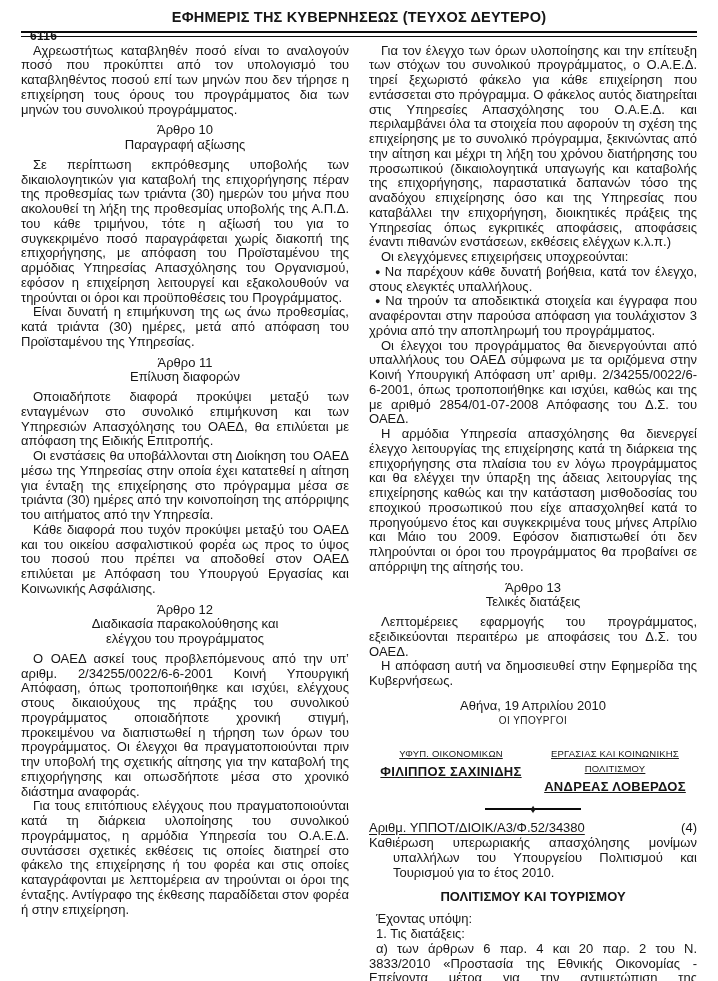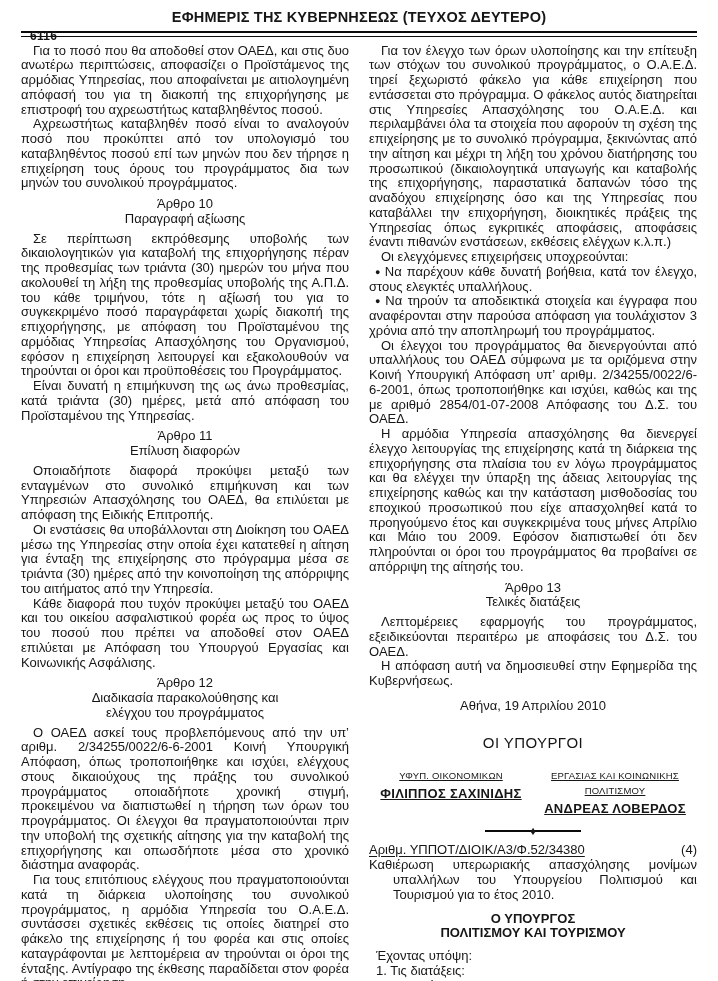--- a/index.html
+++ b/index.html
@@ -35,21 +35,21 @@
 
   .p { text-indent:12px; }
   .p.tight { text-indent:7px; }
   .art-heading { text-align:center; text-indent:0; margin-top:6px; margin-bottom:5px; }
   .art-heading div { text-align:center; }
 
   .bullet { text-indent:6px; }
   .bullet-glyph { font-size:9px; vertical-align:1px; margin-right:3px; }
 
   .date-line { text-align:center; text-indent:0; margin-top:10px; }
-  .ministers-label { text-align:center; font-size:15px; letter-spacing:0.4px; margin-top:22px; }
+  .ministers-label { text-align:center; font-size:10px; letter-spacing:0.4px; margin-top:0; }
   .signatures { display:flex; margin-top:19px;text-decoration:underline; }
   .sig { flex:1; text-align:center; }
   .sig-role { font-size:9.5px; letter-spacing:0.2px; }
   .sig-name { font-size:13px; font-weight:bold; letter-spacing:0.3px; margin-top:3px; }
 
   .divider { display:flex; align-items:center; justify-content:center; width:96px; margin:9px auto 7px auto; }
   .divider .dline { flex:1; border-top:2.5px solid #0a0a0a; }
   .divider .diamond { font-size:12px; line-height:10px; padding:0 0; margin:0 -2px; z-index:1; }
 
   .ref-line { display:flex; justify-content:space-between; align-items:baseline; text-indent:0; margin-top:3px;gap:8px; }
@@ -66,21 +66,20 @@
 
   <div class="header">
     <span class="page-num">6116</span>
     <span class="gazette-title">ΕΦΗΜΕΡΙΣ ΤΗΣ ΚΥΒΕΡΝΗΣΕΩΣ (ΤΕΥΧΟΣ ΔΕΥΤΕΡΟ)</span>
   </div>
   <div class="header-rule"></div>
 
   <div class="columns">
 
     <div class="col">
-      <p class="p">Για το ποσό που θα αποδοθεί στον ΟΑΕΔ, και στις δυο ανωτέρω περιπτώσεις, αποφασίζει ο Προϊστάμενος της αρμόδιας Υπηρεσίας, που αποφαίνεται με αιτιολογημένη απόφασή του για τη διακοπή της επιχορήγησης με επιστροφή του αχρεωστήτως καταβληθέντος ποσού.</p>
       <p class="p">Αχρεωστήτως καταβληθέν ποσό είναι το αναλογούν ποσό που προκύπτει από τον υπολογισμό του καταβληθέντος ποσού επί των μηνών που δεν τήρησε η επιχείρηση τους όρους του προγράμματος δια των μηνών του συνολικού προγράμματος.</p>
 
       <div class="art-heading">
         <div>Άρθρο 10</div>
         <div>Παραγραφή αξίωσης</div>
       </div>
 
       <p class="p">Σε περίπτωση εκπρόθεσμης υποβολής των δικαιολογητικών για καταβολή της επιχορήγησης πέραν της προθεσμίας των τριάντα (30) ημερών του μήνα που ακολουθεί τη λήξη της προθεσμίας υποβολής της Α.Π.Δ. του κάθε τριμήνου, τότε η αξίωσή του για το συγκεκριμένο ποσό παραγράφεται χωρίς διακοπή της επιχορήγησης, με απόφαση του Προϊσταμένου της αρμόδιας Υπηρεσίας Απασχόλησης του Οργανισμού, εφόσον η επιχείρηση λειτουργεί και εξακολουθούν να τηρούνται οι όροι και προϋποθέσεις του Προγράμματος.</p>
       <p class="p">Είναι δυνατή η επιμήκυνση της ως άνω προθεσμίας, κατά τριάντα (30) ημέρες, μετά από απόφαση του Προϊσταμένου της Υπηρεσίας.</p>
 
@@ -142,21 +141,20 @@
       </div>
 
       <p class="ref-line">
         <span class="ref-num">Αριθμ. ΥΠΠΟΤ/ΔΙΟΙΚ/Α3/Φ.52/34380</span>
         <span class="ref-index">(4)</span>
       </p>
 
       <p class="subject">Καθιέρωση υπερωριακής απασχόλησης μονίμων υπαλλήλων του Υπουργείου Πολιτισμού και Τουρισμού για το έτος 2010.</p>
 
       <div class="minister-heading">
-        <div>Ο ΥΠΟΥΡΓΟΣ</div>
         <div>ΠΟΛΙΤΙΣΜΟΥ ΚΑΙ ΤΟΥΡΙΣΜΟΥ</div>
       </div>
 
       <p class="p tight">Έχοντας υπόψη:</p>
       <p class="p tight">1. Τις διατάξεις:</p>
       <p class="p tight">α) των άρθρων 6 παρ. 4 και 20 παρ. 2 του Ν. 3833/2010 «Προστασία της Εθνικής Οικονομίας - Επείγοντα μέτρα για την αντιμετώπιση της δημοσιονομικής κρίσης» (ΦΕΚ 40/Α/15-3-2010)</p>
     </div>
 
   </div>
 </div>

